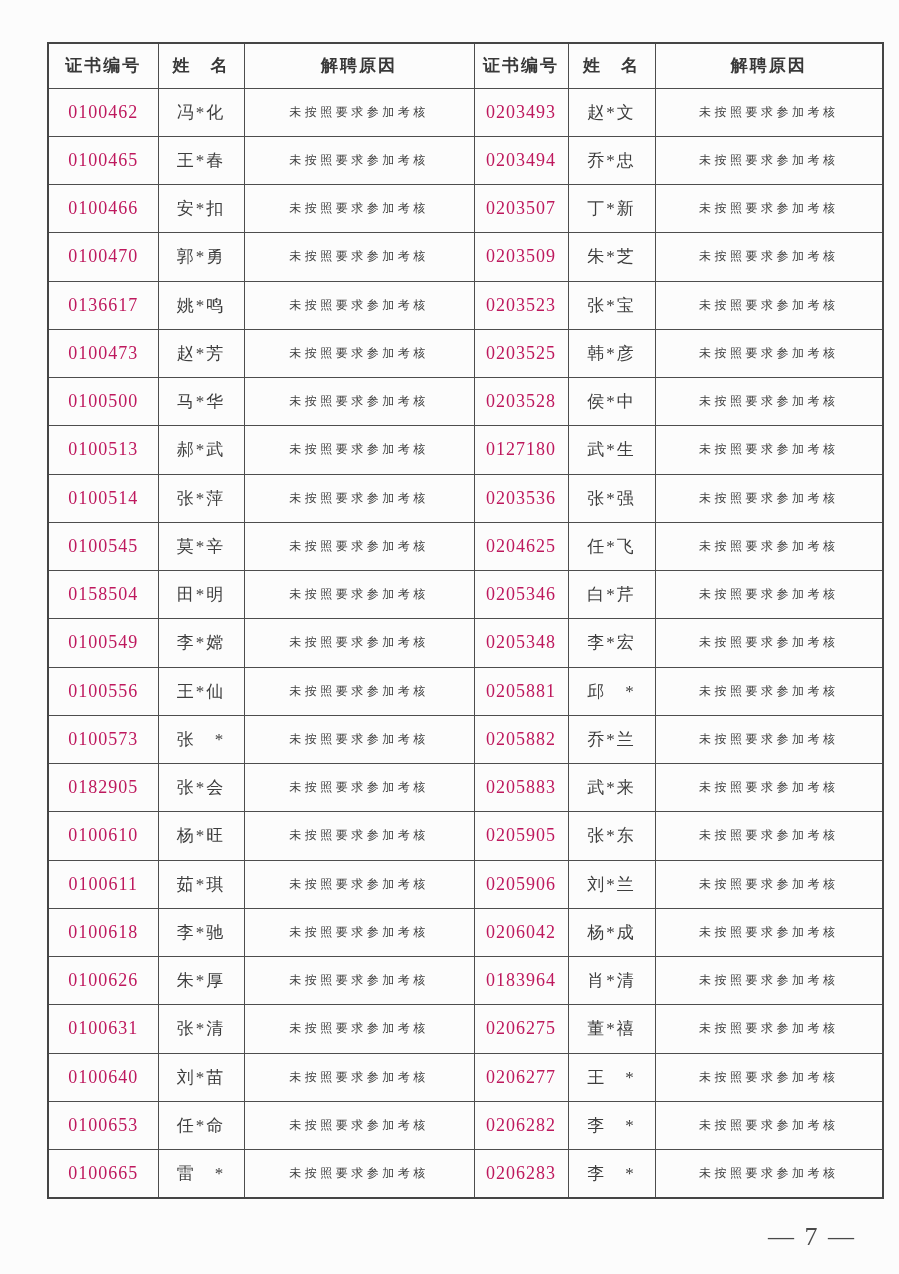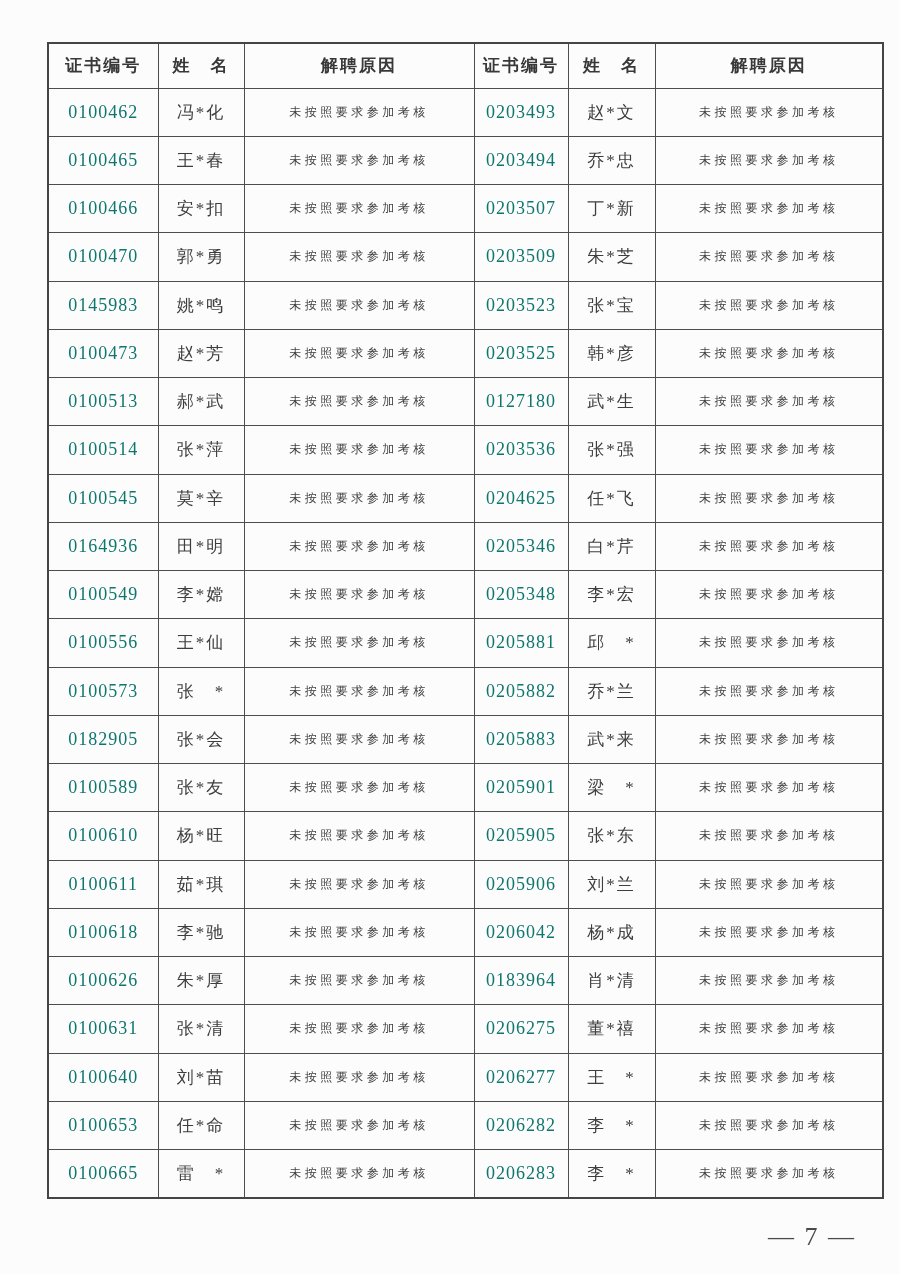--- a/index.html
+++ b/index.html
@@ -40,21 +40,21 @@
   tbody tr { height: 44.5px; }
   th.col-header {
     font-size: 17px;
     font-weight: bold;
     letter-spacing: 2px;
     color: #383838;
   }
   td.cert-cell {
     font-size: 18px;
     letter-spacing: 1px;
-    color: #0f766e;
+    color: #be185d;
   }
   td.name-cell {
     font-size: 17px;
     letter-spacing: 2px;
     color: #3e3e3e;
   }
   td.reason-cell {
     font-size: 12px;
     letter-spacing: 3.5px;
     color: #424242;
@@ -121,36 +121,44 @@
         </tr>
         <tr>
           <td class="cert-cell">0100470</td>
           <td class="name-cell">郭*勇</td>
           <td class="reason-cell">未按照要求参加考核</td>
           <td class="cert-cell">0203509</td>
           <td class="name-cell">朱*芝</td>
           <td class="reason-cell">未按照要求参加考核</td>
         </tr>
         <tr>
-          <td class="cert-cell">0145983</td>
+          <td class="cert-cell">0136617</td>
           <td class="name-cell">姚*鸣</td>
           <td class="reason-cell">未按照要求参加考核</td>
           <td class="cert-cell">0203523</td>
           <td class="name-cell">张*宝</td>
           <td class="reason-cell">未按照要求参加考核</td>
         </tr>
         <tr>
           <td class="cert-cell">0100473</td>
           <td class="name-cell">赵*芳</td>
           <td class="reason-cell">未按照要求参加考核</td>
           <td class="cert-cell">0203525</td>
           <td class="name-cell">韩*彦</td>
           <td class="reason-cell">未按照要求参加考核</td>
         </tr>
         <tr>
+          <td class="cert-cell">0100500</td>
+          <td class="name-cell">马*华</td>
+          <td class="reason-cell">未按照要求参加考核</td>
+          <td class="cert-cell">0203528</td>
+          <td class="name-cell">侯*中</td>
+          <td class="reason-cell">未按照要求参加考核</td>
+        </tr>
+        <tr>
           <td class="cert-cell">0100513</td>
           <td class="name-cell">郝*武</td>
           <td class="reason-cell">未按照要求参加考核</td>
           <td class="cert-cell">0127180</td>
           <td class="name-cell">武*生</td>
           <td class="reason-cell">未按照要求参加考核</td>
         </tr>
         <tr>
           <td class="cert-cell">0100514</td>
           <td class="name-cell">张*萍</td>
@@ -161,21 +169,21 @@
         </tr>
         <tr>
           <td class="cert-cell">0100545</td>
           <td class="name-cell">莫*辛</td>
           <td class="reason-cell">未按照要求参加考核</td>
           <td class="cert-cell">0204625</td>
           <td class="name-cell">任*飞</td>
           <td class="reason-cell">未按照要求参加考核</td>
         </tr>
         <tr>
-          <td class="cert-cell">0164936</td>
+          <td class="cert-cell">0158504</td>
           <td class="name-cell">田*明</td>
           <td class="reason-cell">未按照要求参加考核</td>
           <td class="cert-cell">0205346</td>
           <td class="name-cell">白*芹</td>
           <td class="reason-cell">未按照要求参加考核</td>
         </tr>
         <tr>
           <td class="cert-cell">0100549</td>
           <td class="name-cell">李*嫦</td>
           <td class="reason-cell">未按照要求参加考核</td>
@@ -201,28 +209,20 @@
         </tr>
         <tr>
           <td class="cert-cell">0182905</td>
           <td class="name-cell">张*会</td>
           <td class="reason-cell">未按照要求参加考核</td>
           <td class="cert-cell">0205883</td>
           <td class="name-cell">武*来</td>
           <td class="reason-cell">未按照要求参加考核</td>
         </tr>
         <tr>
-          <td class="cert-cell">0100589</td>
-          <td class="name-cell">张*友</td>
-          <td class="reason-cell">未按照要求参加考核</td>
-          <td class="cert-cell">0205901</td>
-          <td class="name-cell">梁　*</td>
-          <td class="reason-cell">未按照要求参加考核</td>
-        </tr>
-        <tr>
           <td class="cert-cell">0100610</td>
           <td class="name-cell">杨*旺</td>
           <td class="reason-cell">未按照要求参加考核</td>
           <td class="cert-cell">0205905</td>
           <td class="name-cell">张*东</td>
           <td class="reason-cell">未按照要求参加考核</td>
         </tr>
         <tr>
           <td class="cert-cell">0100611</td>
           <td class="name-cell">茹*琪</td>

